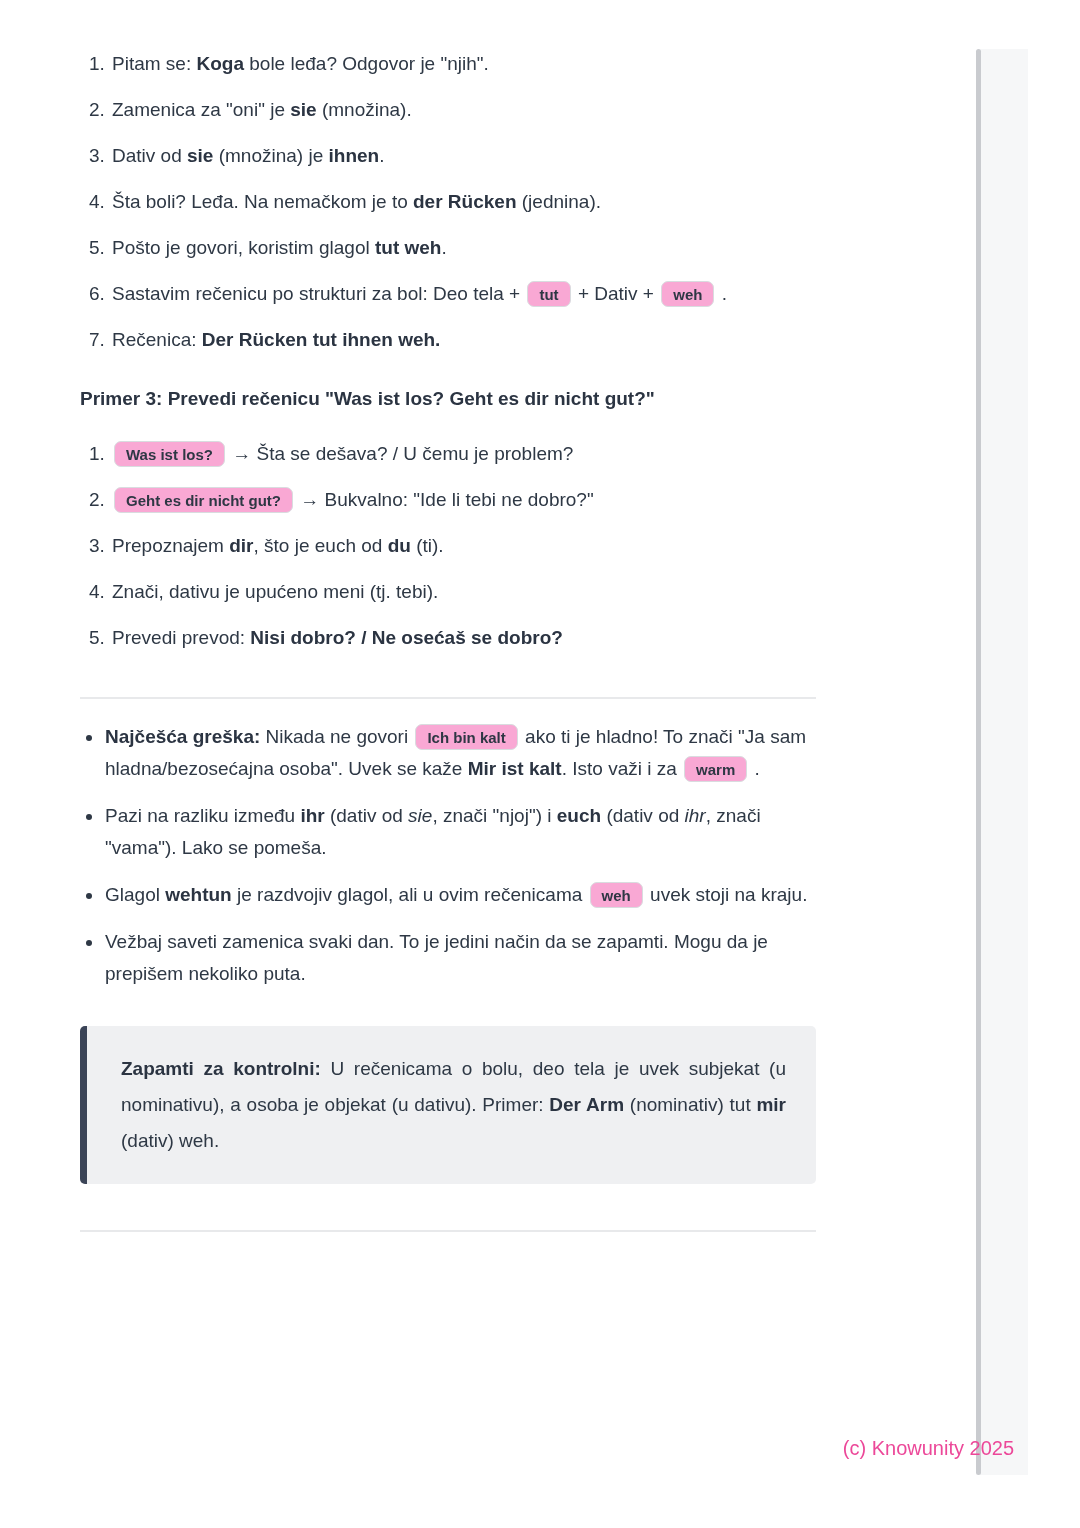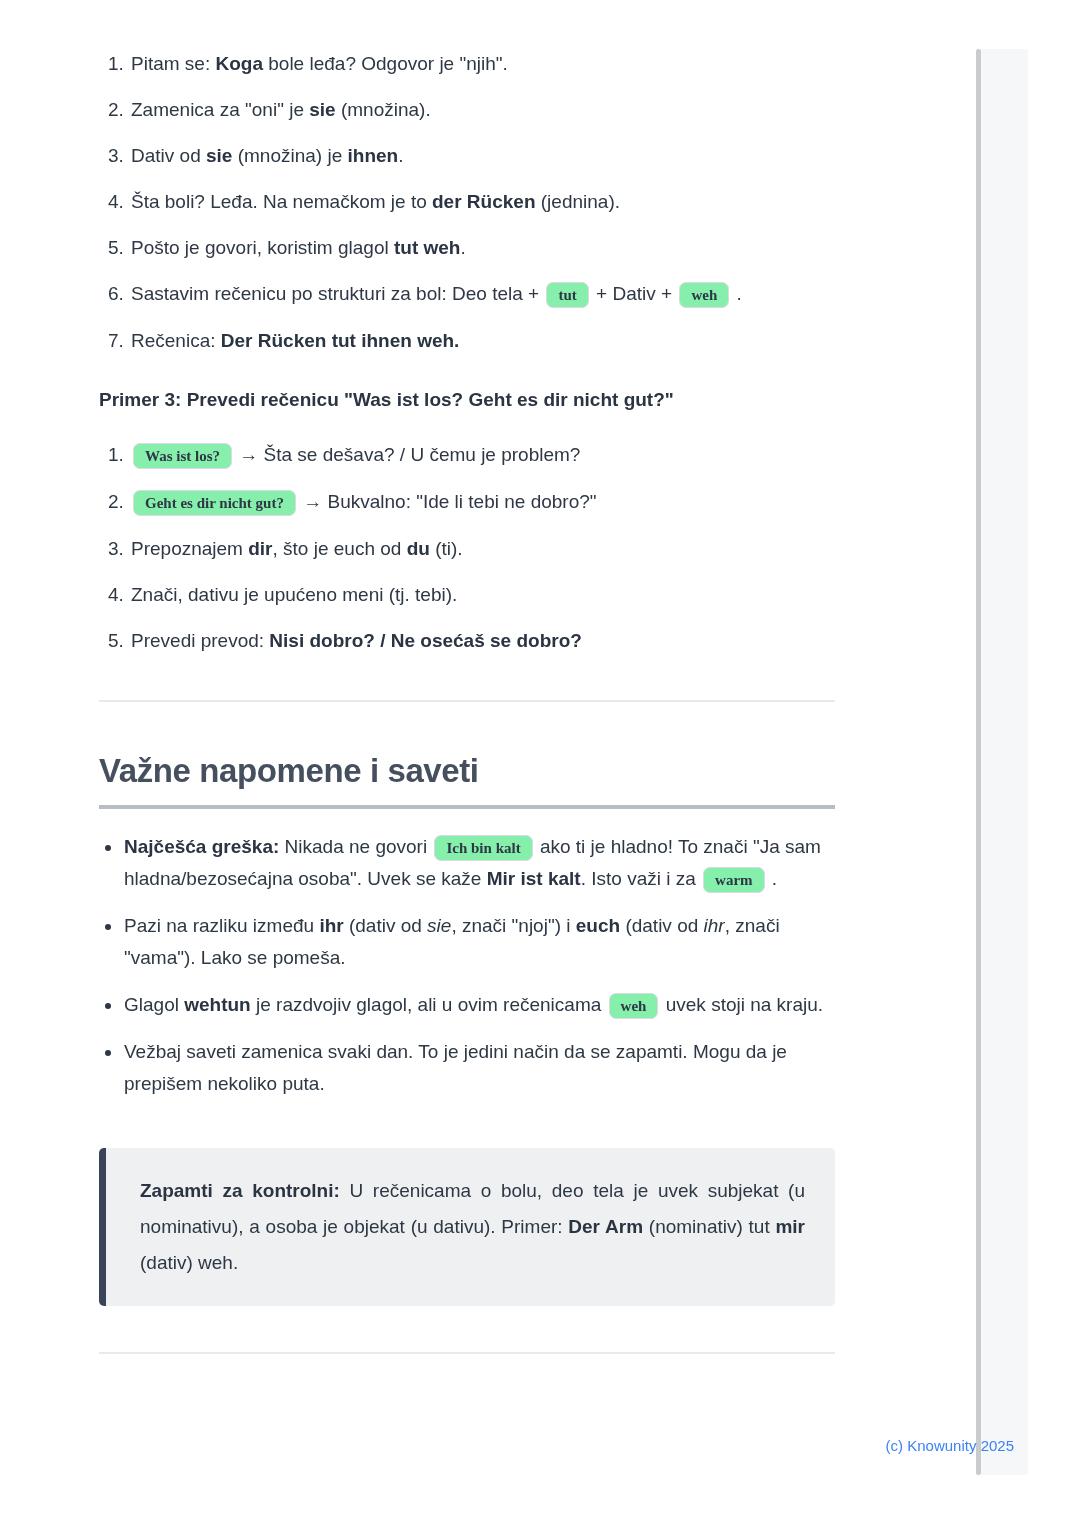--- a/index.html
+++ b/index.html
@@ -8,46 +8,46 @@
     width: 1080px; height: 1528px;
     background: #ffffff;
     font-family: "Liberation Sans", sans-serif;
     color: #2e3845;
     overflow: hidden;
   }
   .page { position: relative; width: 1080px; height: 1528px; }
 
   .content {
     position: absolute;
-    left: 99px; top: 50px;
+    left: 80px; top: 50px;
     width: 736px;
   }
 
   ol.steps { margin: 0; padding-left: 30px; font-size: 19px; }
   ol.steps > li { margin-bottom: 17px; line-height: 27px; padding-left: 2px; }
   ol.steps.with-chips > li { margin-bottom: 19px; }
 
   ul.tips { margin: 22px 0 0; padding-left: 24px; font-size: 19px; }
   ul.tips > li { margin-bottom: 15px; line-height: 32px; padding-left: 1px; }
 
   .primer {
     font-size: 19px; font-weight: 700;
     margin: 32px 0 28px; line-height: 27px; color: #2b3442;
   }
 
   strong { font-weight: 700; color: #2b3442; }
   em { font-style: italic; }
 
   code.chip {
-    font-family: Liberation Serif, serif;
+    font-family: Liberation Sans, sans-serif;
     font-weight: 700;
     font-size: 15px;
     line-height: 1;
     color: #2e3744;
-    background: #86efac;
+    background: #f9a8d4;
     border: 1px solid #d9dcdf;
     border-radius: 7px;
     padding: 5px 11px 4px;
     white-space: nowrap;
     display: inline-block;
     vertical-align: baseline;
     margin: 0 2px;
   }
 
   hr.section-divider {
@@ -61,39 +61,39 @@
     font-weight: 700;
     color: #454f5e;
     letter-spacing: -0.4px;
     margin: 50px 0 0;
     padding-bottom: 15px;
     border-bottom: 4px solid #b8bdc3;
     line-height: 38px;
   }
 
   .callout {
-    margin-top: 48px;
+    margin-top: 36px;
     background: #eff0f2;
     border-left: 7px solid #3b4457;
     border-radius: 5px;
     padding: 25px 30px 25px 34px;
   }
   .callout p {
     margin: 0;
     font-size: 19px;
     line-height: 36px;
     text-align: justify;
   }
 
   .footer-copyright {
     position: absolute;
     top: 1437px;
     right: 66px;
-    font-size: 15px;
-    color: #3b82f6;
+    font-size: 20px;
+    color: #ec4899;
     z-index: 3;
   }
 
   .scroll-strip {
     position: absolute;
     left: 980px; top: 49px;
     width: 48px; height: 1426px;
     background: #f6f7f8;
     z-index: 1;
   }
@@ -128,21 +128,20 @@
     <ol class="steps with-chips">
         <li><code class="chip">Was ist los?</code><span> → Šta se dešava? / U čemu je problem?</span></li>
         <li><code class="chip">Geht es dir nicht gut?</code><span> → Bukvalno: "Ide li tebi ne dobro?"</span></li>
         <li><span>Prepoznajem </span><strong>dir</strong><span>, što je euch od </span><strong>du</strong><span> (ti).</span></li>
         <li><span>Znači, dativu je upućeno meni (tj. tebi).</span></li>
         <li><span>Prevedi prevod: </span><strong>Nisi dobro? / Ne osećaš se dobro?</strong></li>
       </ol>
 
     <hr class="section-divider">
 
-    <h1 class="section-heading">Važne napomene i saveti</h1>
 
     <ul class="tips">
         <li><strong>Najčešća greška:</strong><span> Nikada ne govori </span><code class="chip">Ich bin kalt</code><span> ako ti je hladno! To znači "Ja sam hladna/bezosećajna osoba". Uvek se kaže </span><strong>Mir ist kalt</strong><span>. Isto važi i za </span><code class="chip">warm</code><span> .</span></li>
         <li><span>Pazi na razliku između </span><strong>ihr</strong><span> (dativ od </span><em>sie</em><span>, znači "njoj") i </span><strong>euch</strong><span> (dativ od </span><em>ihr</em><span>, znači "vama"). Lako se pomeša.</span></li>
         <li><span>Glagol </span><strong>wehtun</strong><span> je razdvojiv glagol, ali u ovim rečenicama </span><code class="chip">weh</code><span> uvek stoji na kraju.</span></li>
         <li><span>Vežbaj saveti zamenica svaki dan. To je jedini način da se zapamti. Mogu da je prepišem nekoliko puta.</span></li>
       </ul>
 
     <div class="callout">
       <p><strong>Zapamti za kontrolni:</strong><span> U rečenicama o bolu, deo tela je uvek subjekat (u nominativu), a osoba je objekat (u dativu). Primer: </span><strong>Der Arm</strong><span> (nominativ) tut </span><strong>mir</strong><span> (dativ) weh.</span></p>

